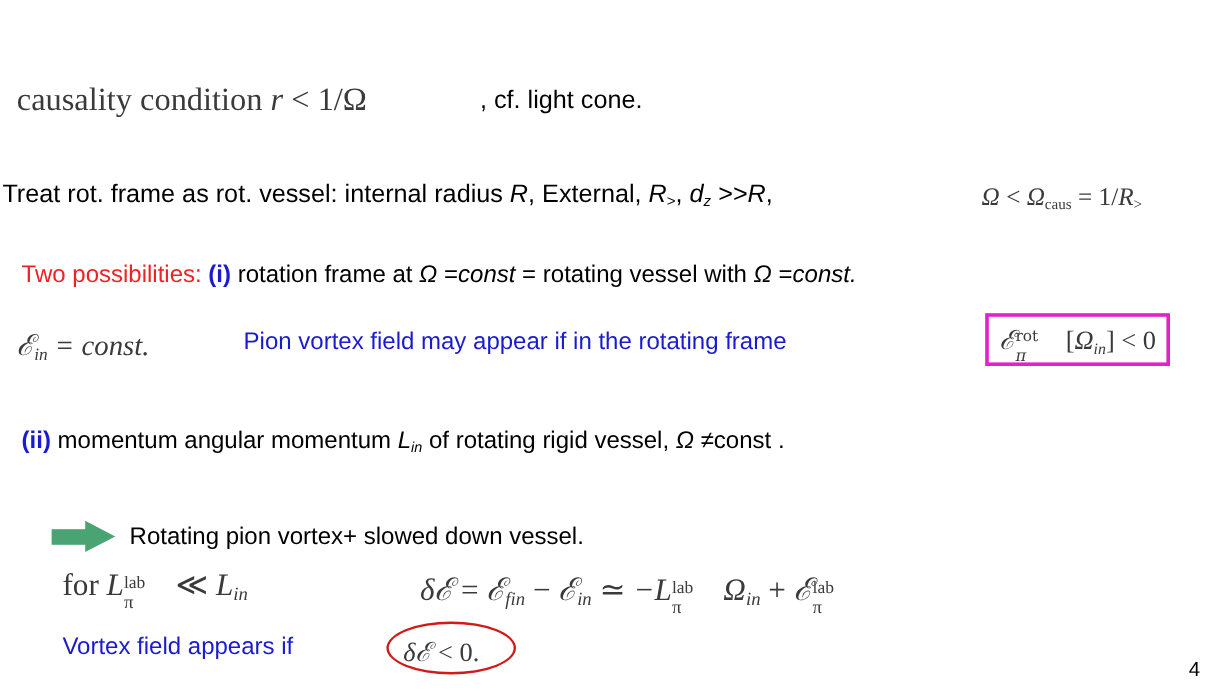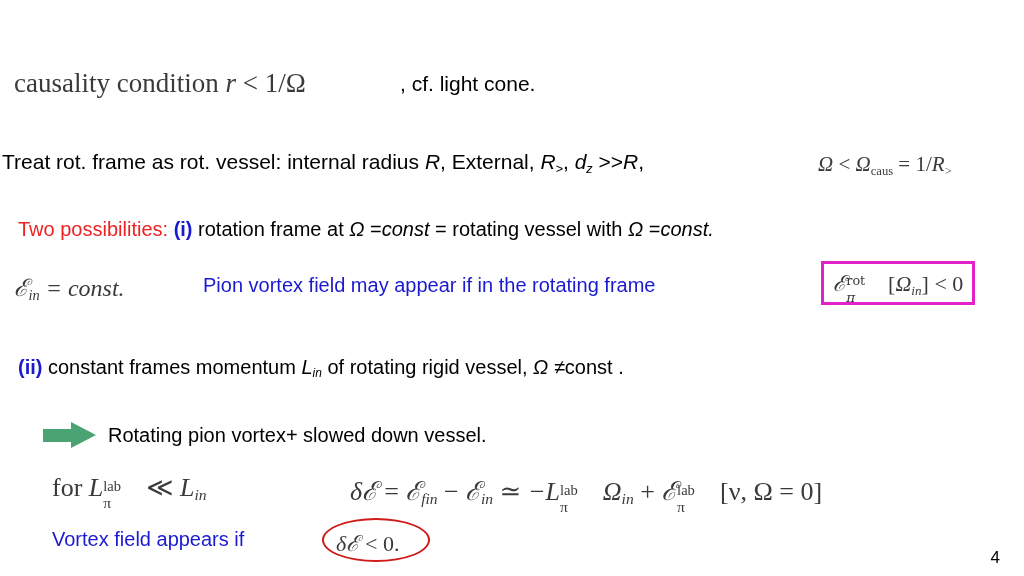--- a/index.html
+++ b/index.html
@@ -74,21 +74,21 @@
     background: #ffffff;
   }
 
   
   #second-poss { left: 18px; top: 356px; font-size: 20px; }
 
   
   #lab-frame-line { left: 8px; top: 404px; font-size: 20px; }
 
   
-  #arrow-row { left: 20px; top: 420px; height: 30px; display: flex; align-items: center; padding-left: 23px; }
+  #arrow-row { left: 20px; top: 432px; height: 30px; display: flex; align-items: center; padding-left: 23px; }
   .arrow-glyph {
     width: 54px; height: 26px;
     position: relative;
     display: inline-block;
   }
   .arrow-glyph .shaft {
     position: absolute;
     left: 0; top: 7px;
     width: 31px; height: 13px;
     background: #4aa373;
@@ -171,21 +171,21 @@
   <div class="abs math" id="boxed-formula">
     <span style="position:relative;display:inline-block;font-family:'DejaVu Serif',serif;">
       <span>ℰ</span><span style="display:inline-block;vertical-align:baseline;position:relative;width:1.9em;">
         <sup class="mathup" style="position:absolute;left:0;top:-0.75em;font-size:0.58em;">rot</sup>
         <sub style="position:absolute;left:0;top:0.45em;font-size:0.62em;">π</sub>
       </span></span><span class="mathup">[</span><span>Ω</span><sub>in</sub><span class="mathup">]</span>
     <span class="mathup">&lt; 0</span>
   </div>
 
   <div class="abs sans" id="second-poss">
-    <span class="blue" style="font-weight:bold">(ii)</span><span> constant frames momentum </span><span class="it">L</span><sub class="it">in</sub><span>  of rotating rigid vessel, </span><span class="it">Ω</span><span> ≠const .</span>
+    <span class="blue" style="font-weight:bold">(ii)</span><span> momentum angular momentum </span><span class="it">L</span><sub class="it">in</sub><span>  of rotating rigid vessel, </span><span class="it">Ω</span><span> ≠const .</span>
   </div>
 
 
   <div class="abs" id="arrow-row">
     <span class="arrow-glyph">
       <span class="shaft"></span>
       <span class="head"></span>
     </span>
     <span class="sans" id="arrow-text">Rotating pion vortex+ slowed down vessel.</span>
   </div>
@@ -210,21 +210,21 @@
     <span style="position:relative;display:inline-block;">
       <span>−L</span><span style="display:inline-block;position:relative;width:1.65em;">
         <sup class="mathup" style="position:absolute;left:0;top:-0.7em;font-size:0.56em;">lab</sup>
         <sub class="mathup" style="position:absolute;left:0;top:0.45em;font-size:0.6em;">π</sub>
       </span></span><span>Ω</span><sub>in</sub>
     <span class="mathup">+</span>
     <span style="position:relative;display:inline-block;">
       <span style="font-family:'DejaVu Serif',serif;">ℰ</span><span style="display:inline-block;position:relative;width:1.65em;">
         <sup class="mathup" style="position:absolute;left:0;top:-0.7em;font-size:0.56em;">lab</sup>
         <sub class="mathup" style="position:absolute;left:0;top:0.45em;font-size:0.6em;">π</sub>
-      </span></span><span class="mathup">[ν, Ω = 0]</span>
+      </span></span>
   </div>
 
   <div class="abs sans blue" id="vortex-appears">Vortex field appears if</div>
   <div class="abs" id="circled-wrap">
     <span id="circled-ellipse"></span>
     <span class="math" id="circled-math">
       <span>δℰ</span>
       <span class="mathup">&lt; 0.</span>
     </span>
   </div>

